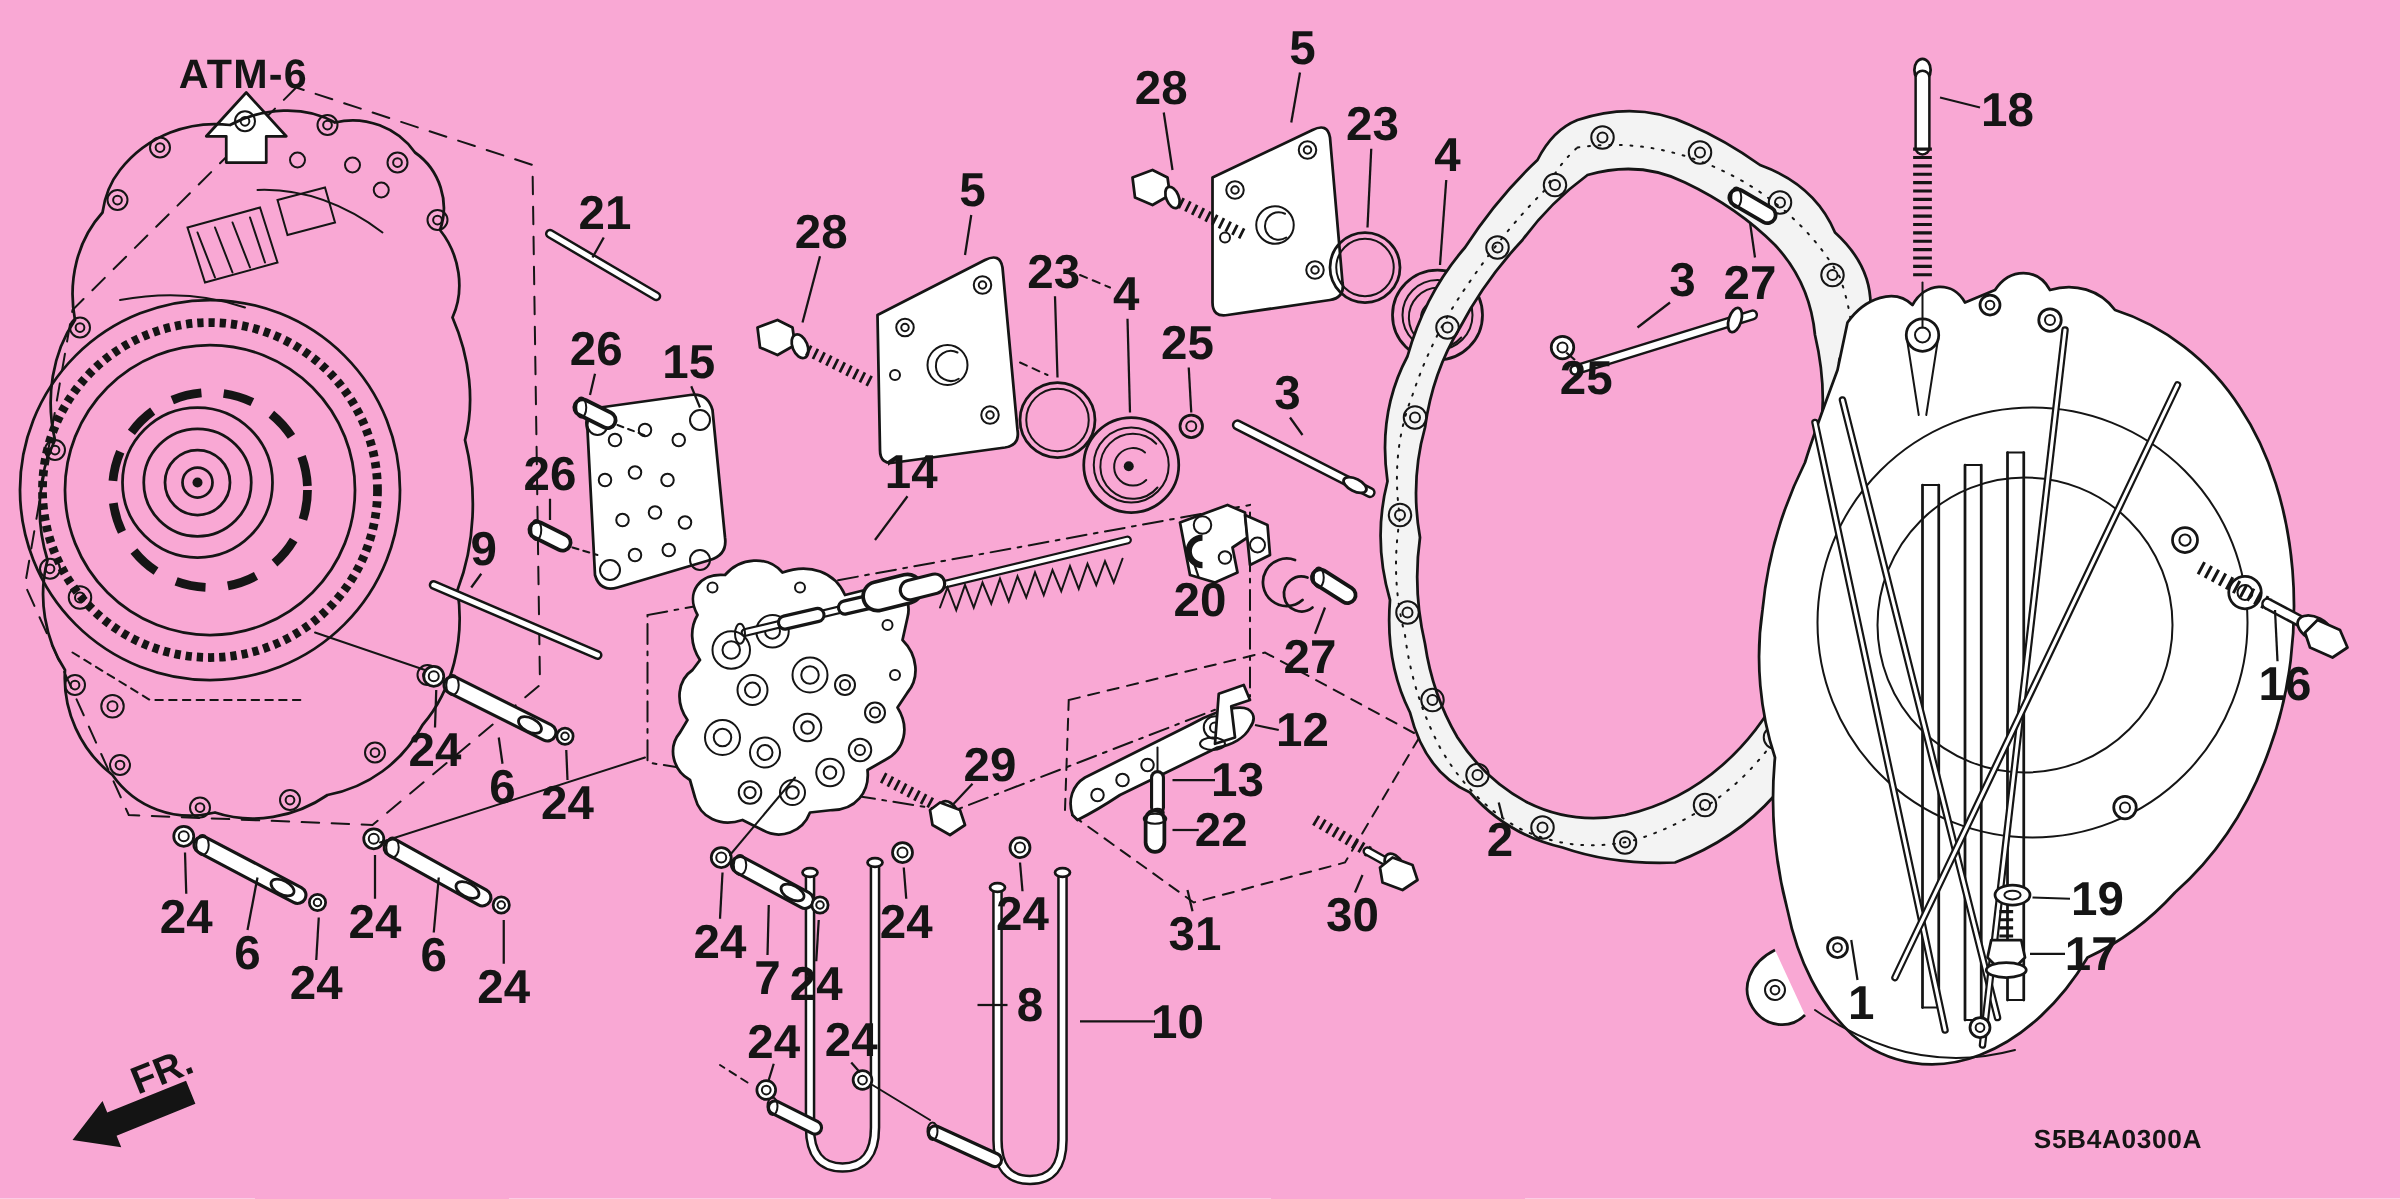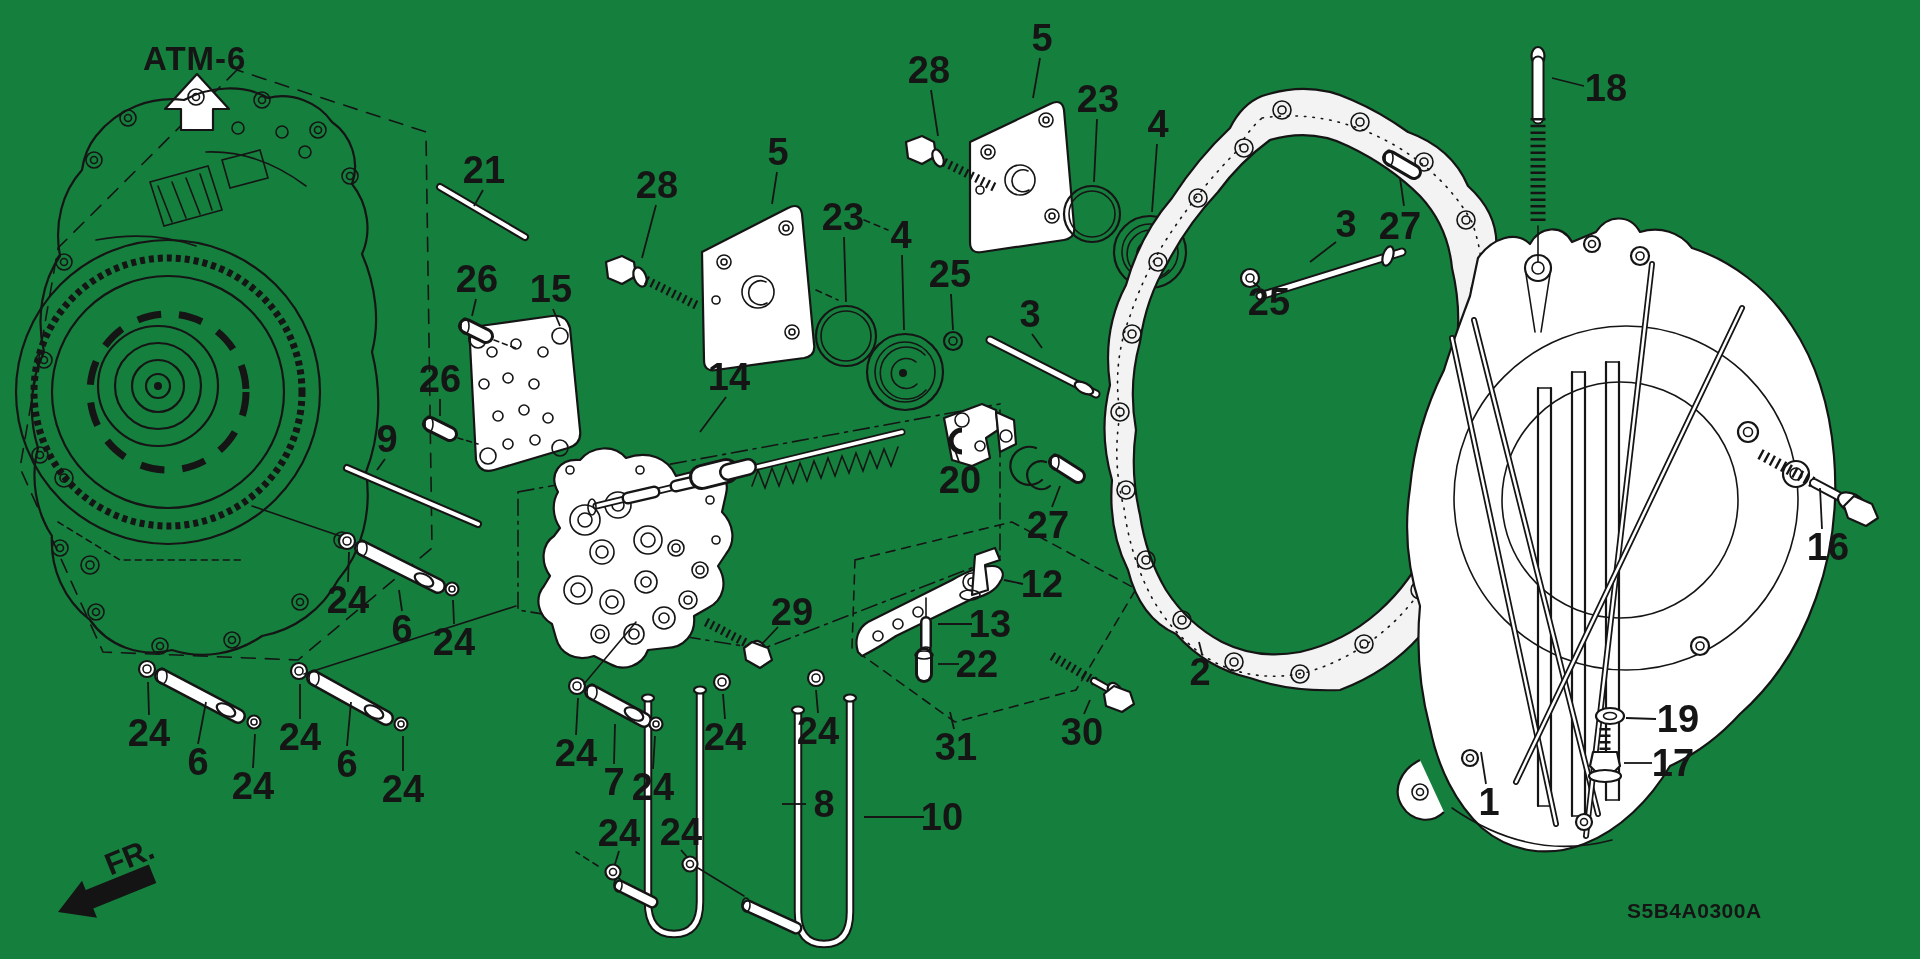--- a/index.html
+++ b/index.html
@@ -1,16 +1,16 @@
 <!DOCTYPE html>
 <html><head>
 <meta charset="utf-8">
 <style>
   html,body{margin:0;padding:0;background:#fff;}
-  .stage{position:relative;width:1920px;height:959px;background:#15803d;overflow:hidden;}
+  .stage{position:relative;width:1920px;height:959px;background:#f9a8d4;overflow:hidden;}
   svg{display:block;}
   .ln{fill:none;stroke:#151515;stroke-width:2.2;stroke-linecap:round;stroke-linejoin:round;}
   .ln1{fill:none;stroke:#151515;stroke-width:1.6;stroke-linecap:round;}
   .fillw{fill:#fff;stroke:#151515;stroke-width:2.2;stroke-linejoin:round;}
   .callout-num{font:bold 38px "Liberation Sans",sans-serif;fill:#151515;}
   .ref-label{font:bold 33px "Liberation Sans",sans-serif;fill:#151515;letter-spacing:1px;}
   .fr-text{font:bold 31px "Liberation Sans",sans-serif;fill:#151515;}
   .code-text{font:bold 21px "Liberation Sans",sans-serif;fill:#151515;letter-spacing:.5px;}
   .leader{stroke:#151515;stroke-width:1.8;}
   .tube-o{fill:none;stroke:#151515;stroke-linecap:round;}

